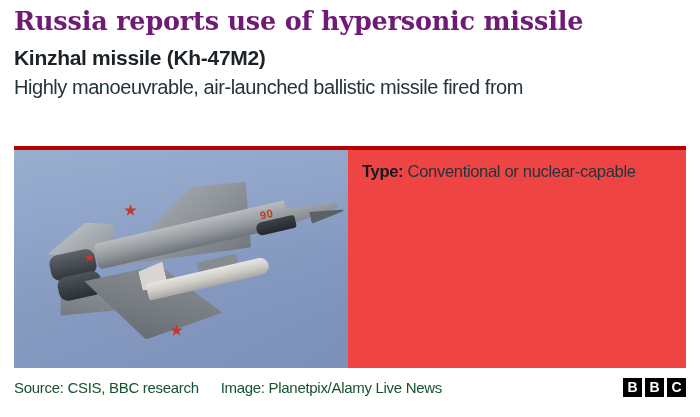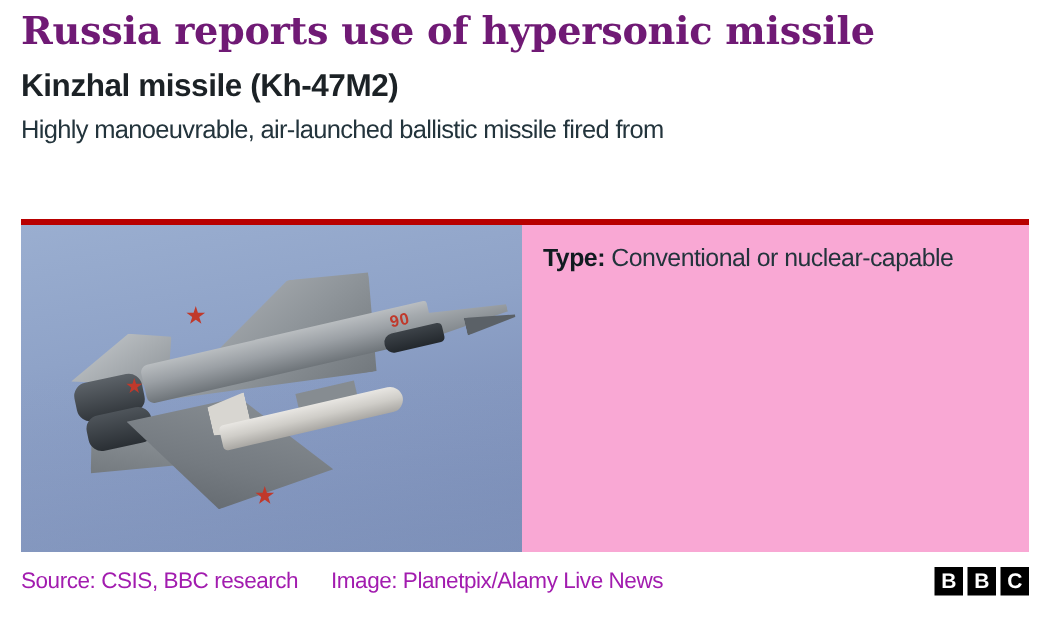--- a/index.html
+++ b/index.html
@@ -46,21 +46,21 @@
     font-size: 21px;
     line-height: 22px;
     color: #1c2226;
     margin: 10px 0 0 0;
     letter-spacing: -0.3px;
     white-space: nowrap;
   }
   .standfirst {
     font-family: "Liberation Sans", sans-serif;
     font-weight: normal;
-    font-size: 17px;
+    font-size: 20px;
     line-height: 26px;
     color: #23343c;
     margin: 5px 0 0 0;
     letter-spacing: -0.45px;
   }
   .standfirst span { display: block; white-space: nowrap; }
 
   
   .media {
     position: absolute;
@@ -192,21 +192,21 @@
     letter-spacing: 0.5px;
   }
 
   
   .specs {
     position: absolute;
     left: 334px;
     top: 4px;
     width: 338px;
     height: 218px;
-    background: #f9a8d4;
+    background: #ef4444;
     box-sizing: border-box;
     padding: 10px 14px 0 14px;
   }
   .spec-row {
     font-family: "Liberation Sans", sans-serif;
     font-size: 16.6px;
     line-height: 24px;
     color: #23343c;
     letter-spacing: -0.35px;
     margin-bottom: 10px;
@@ -222,21 +222,21 @@
     width: 672px;
     height: 24px;
   }
   .credit {
     position: absolute;
     left: 0;
     top: 0;
     font-family: "Liberation Sans", sans-serif;
     font-size: 15px;
     line-height: 20px;
-    color: #a21caf;
+    color: #14532d;
     letter-spacing: -0.3px;
     white-space: nowrap;
   }
   .credit .image-credit { margin-left: 18px; }
   .bbc-logo {
     position: absolute;
     right: 0;
     top: 0;
     display: flex;
     gap: 3px;

